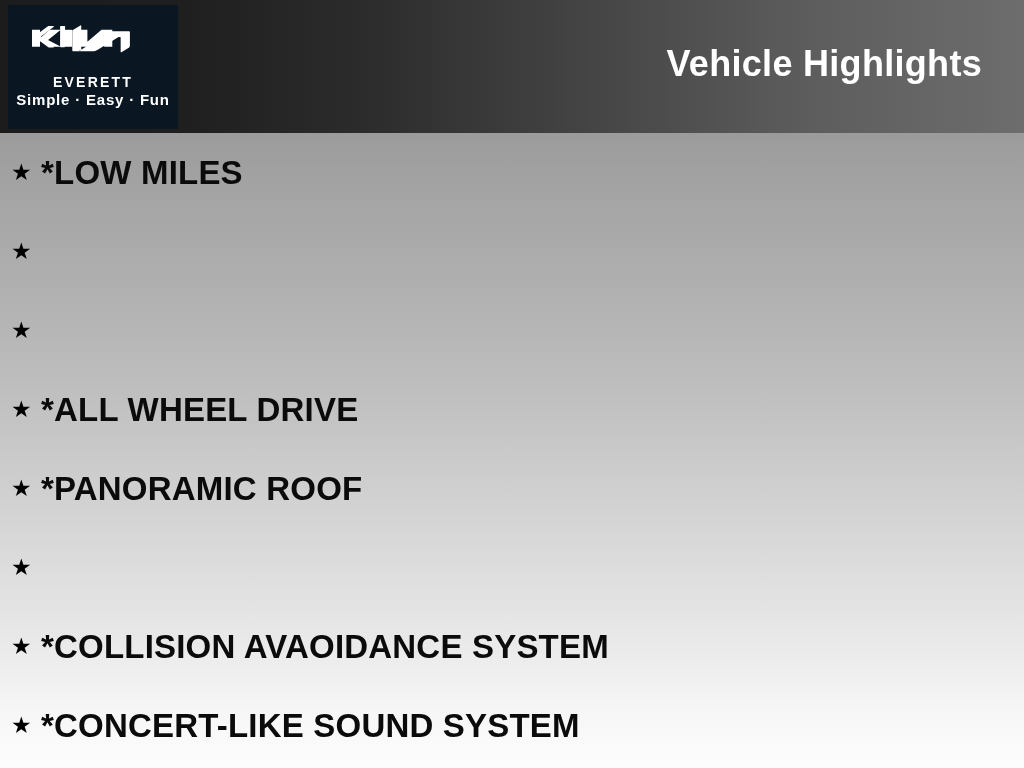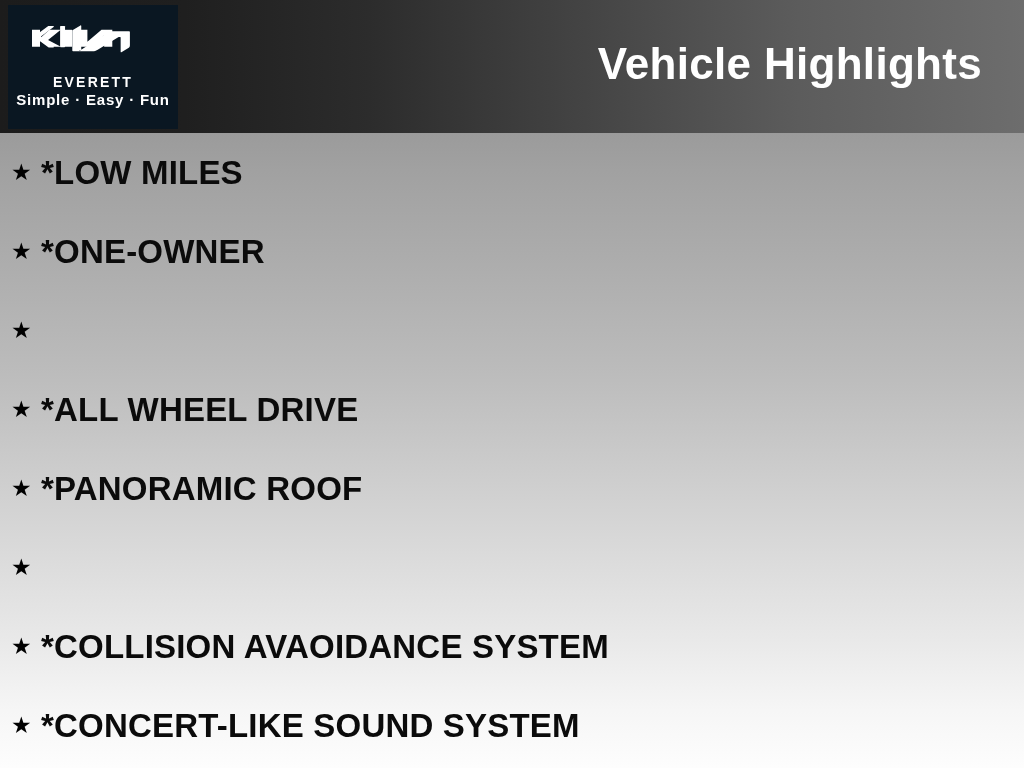--- a/index.html
+++ b/index.html
@@ -36,21 +36,21 @@
                 #5c5c5c 78%,
                 #6d6d6d 100%);
     overflow: hidden;
   }
 
   #header-title {
     position: absolute;
     right: 42px;
     top: 42px;
     color: #ffffff;
-    font-size: 44px;
+    font-size: 36px;
     font-weight: bold;
     letter-spacing: 0.3px;
     white-space: nowrap;
     line-height: 44px;
   }
 
   
   #logo-card {
     position: absolute;
     left: 8px;
@@ -186,21 +186,20 @@
   <div id="body-area">
     <ul id="highlights-list">
 
       <li class="highlight-item">
         <span class="highlight-star">★</span>
         <span class="highlight-label">*LOW MILES</span>
       </li>
 
       <li class="highlight-item">
         <span class="highlight-star">★</span>
-        <span class="highlight-label">*ONE-OWNER</span>
       </li>
 
       <li class="highlight-item">
         <span class="highlight-star">★</span>
       </li>
 
       <li class="highlight-item">
         <span class="highlight-star">★</span>
         <span class="highlight-label">*ALL WHEEL DRIVE</span>
       </li>

